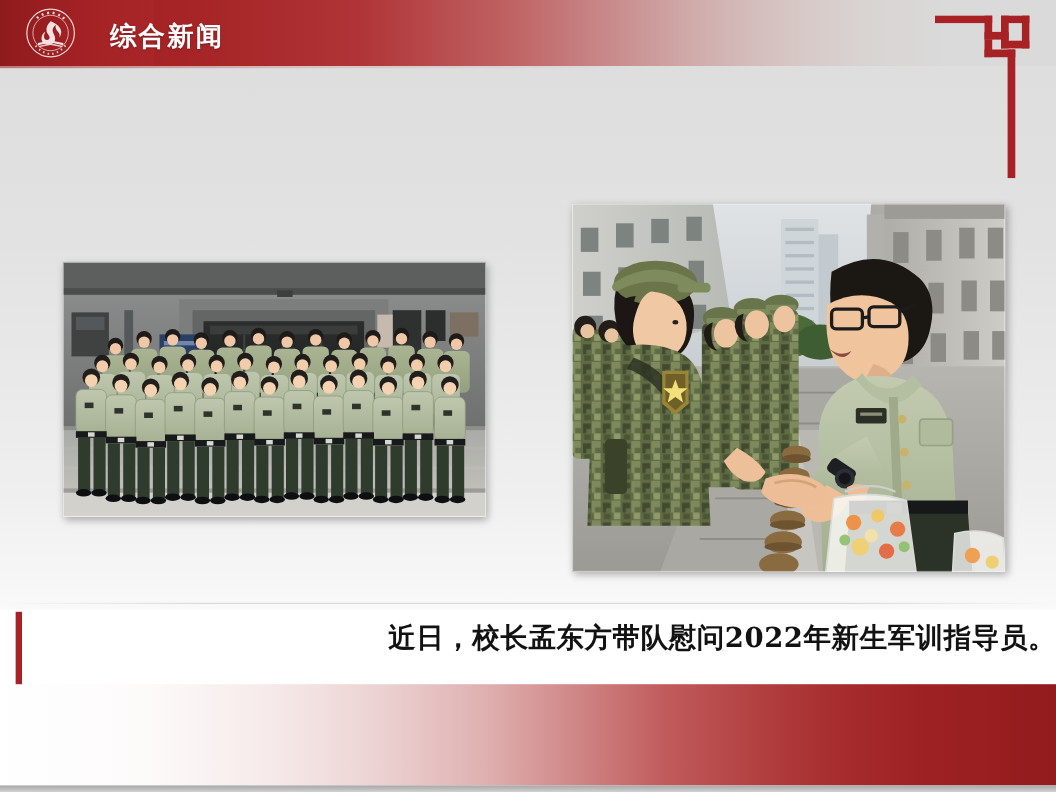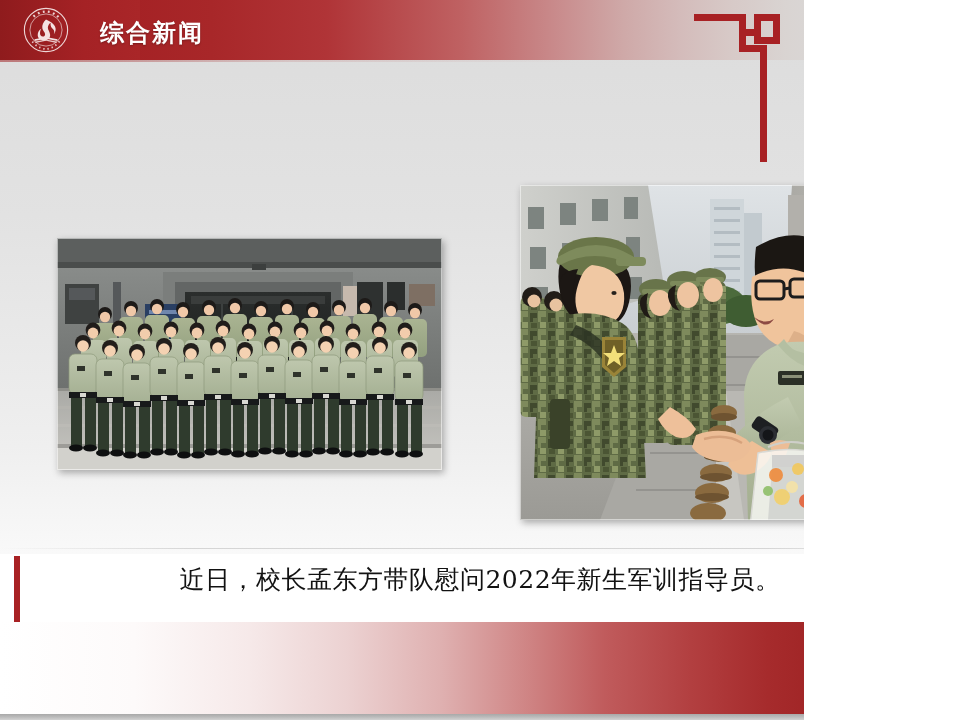--- a/index.html
+++ b/index.html
@@ -4,21 +4,21 @@
 <style>
   html, body {
     margin: 0; padding: 0;
     width: 960px; height: 720px;
     overflow: hidden;
     font-family: "Liberation Sans", "DejaVu Sans", sans-serif;
   }
 
   #slide {
     position: relative;
-    width: 804px; height: 720px;
+    width: 960px; height: 720px;
     background: linear-gradient(to bottom, #dcdcdc 0%, #e2e2e2 30%, #efefef 62%, #fbfbfb 80%, #ffffff 92%);
     overflow: hidden;
   }
 
   
   #header {
     position: absolute; left: 0; top: 0;
     width: 960px; height: 60px;
     background: linear-gradient(to right,
         #9e1f20 0%, #a52225 14%, #a82729 22%,
@@ -78,24 +78,24 @@
     background: linear-gradient(to bottom, #ffffff 0%, #ffffff 100%);
   }
   #caption-sep {
     position: absolute; left: 0; top: 548px;
     width: 960px; height: 1px;
     background: linear-gradient(to right, rgba(190,190,190,0.0) 0%, rgba(185,185,185,0.55) 20%, rgba(185,185,185,0.55) 80%, rgba(190,190,190,0.0) 100%);
   }
   #caption-text {
     position: absolute; left: 0; top: 563px;
     width: 960px;
-    text-align: center;
+    text-align: right;
     font-family: "DejaVu Serif", "Liberation Serif", serif;
     font-size: 25px;
-    font-weight: normal;
+    font-weight: bold;
     color: #121212;
     letter-spacing: 0.5px;
   }
 
   
   #footer-band {
     position: absolute; left: 0; bottom: 6px;
     width: 960px; height: 92px;
     background: linear-gradient(to right,
         #ffffff 0%, #fdfafa 14%, #f6e9e9 26%,

